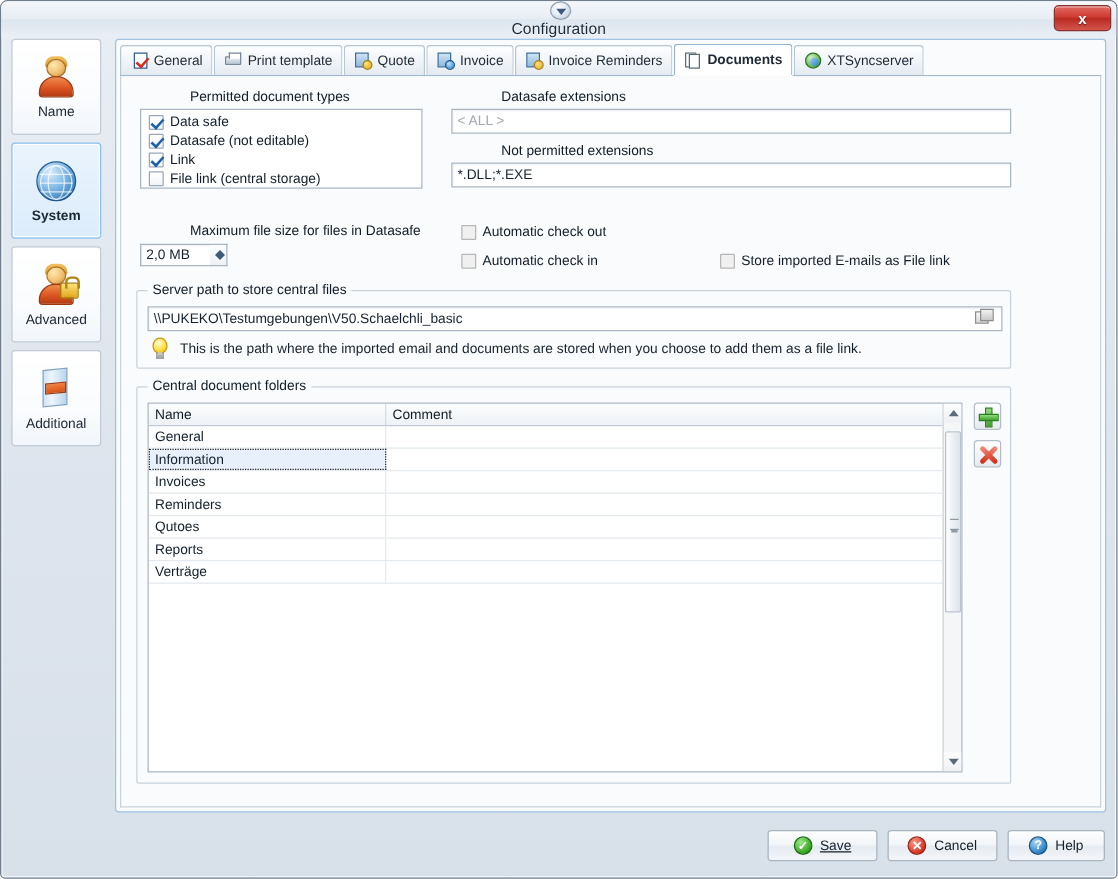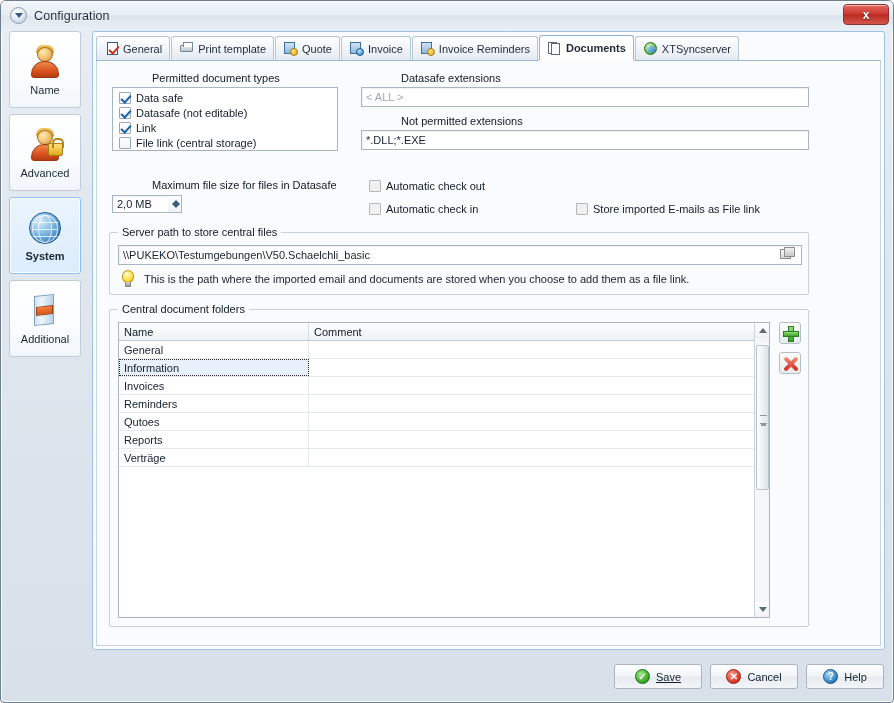--- a/index.html
+++ b/index.html
@@ -17,21 +17,21 @@
     width: 894px; height: 703px;
     background: linear-gradient(to bottom, #e9eef4 0%, #dfe6ee 40%, #d8e0ea 100%);
     border: 1px solid #6f7e8c;
     border-radius: 6px 6px 4px 4px;
     box-shadow: inset 0 0 0 1px rgba(255,255,255,.85);
   }
   .titlebar {
     position: absolute; left: 0; top: 0; right: 0; height: 29px;
     border-radius: 5px 5px 0 0;
     background: linear-gradient(to bottom, #f4f7fa 0%, #e7edf4 48%, #dde5ee 52%, #e9eff6 100%);
-    display: flex; align-items: center;
+    display: flex; align-items: center; flex-direction: column;
   }
   .titlebar-icon {
     width: 17px; height: 17px; margin-left: 9px; margin-right: 7px;
     border-radius: 50%;
     background: radial-gradient(circle at 38% 32%, #ffffff 0%, #e3ebf3 45%, #b8c6d4 100%);
     border: 1px solid #8fa0b1;
     position: relative;
   }
   .titlebar-icon::after {
     content: ""; position: absolute; left: 4px; top: 5px;
@@ -432,41 +432,41 @@
 
       <div class="side-item">
         <div class="side-ico ico-user">
           <div class="hair"></div>
             <div class="head"></div>
             <div class="body"></div>
         </div>
         <div class="side-label">Name</div>
       </div>
 
-      <div class="side-item">
-        <div class="side-ico ico-user">
-          <div class="hair"></div>
-            <div class="head"></div>
-            <div class="body"></div>
-            <div class="lock"></div>
-        </div>
-        <div class="side-label">Advanced</div>
-      </div>
-
       <div class="side-item active">
         <div class="side-ico" style="display:flex;justify-content:center;">
           <div class="ico-globe" style="position:relative;">
             <i class="m1"></i>
               <i class="m2"></i>
               <i class="p1"></i>
               <i class="p2"></i>
               <i class="p3"></i>
           </div>
         </div>
         <div class="side-label">System</div>
+      </div>
+
+      <div class="side-item">
+        <div class="side-ico ico-user">
+          <div class="hair"></div>
+            <div class="head"></div>
+            <div class="body"></div>
+            <div class="lock"></div>
+        </div>
+        <div class="side-label">Advanced</div>
       </div>
 
       <div class="side-item">
         <div class="side-ico ico-book">
           <div class="b1"></div>
             <div class="b2"></div>
         </div>
         <div class="side-label">Additional</div>
       </div>
 

